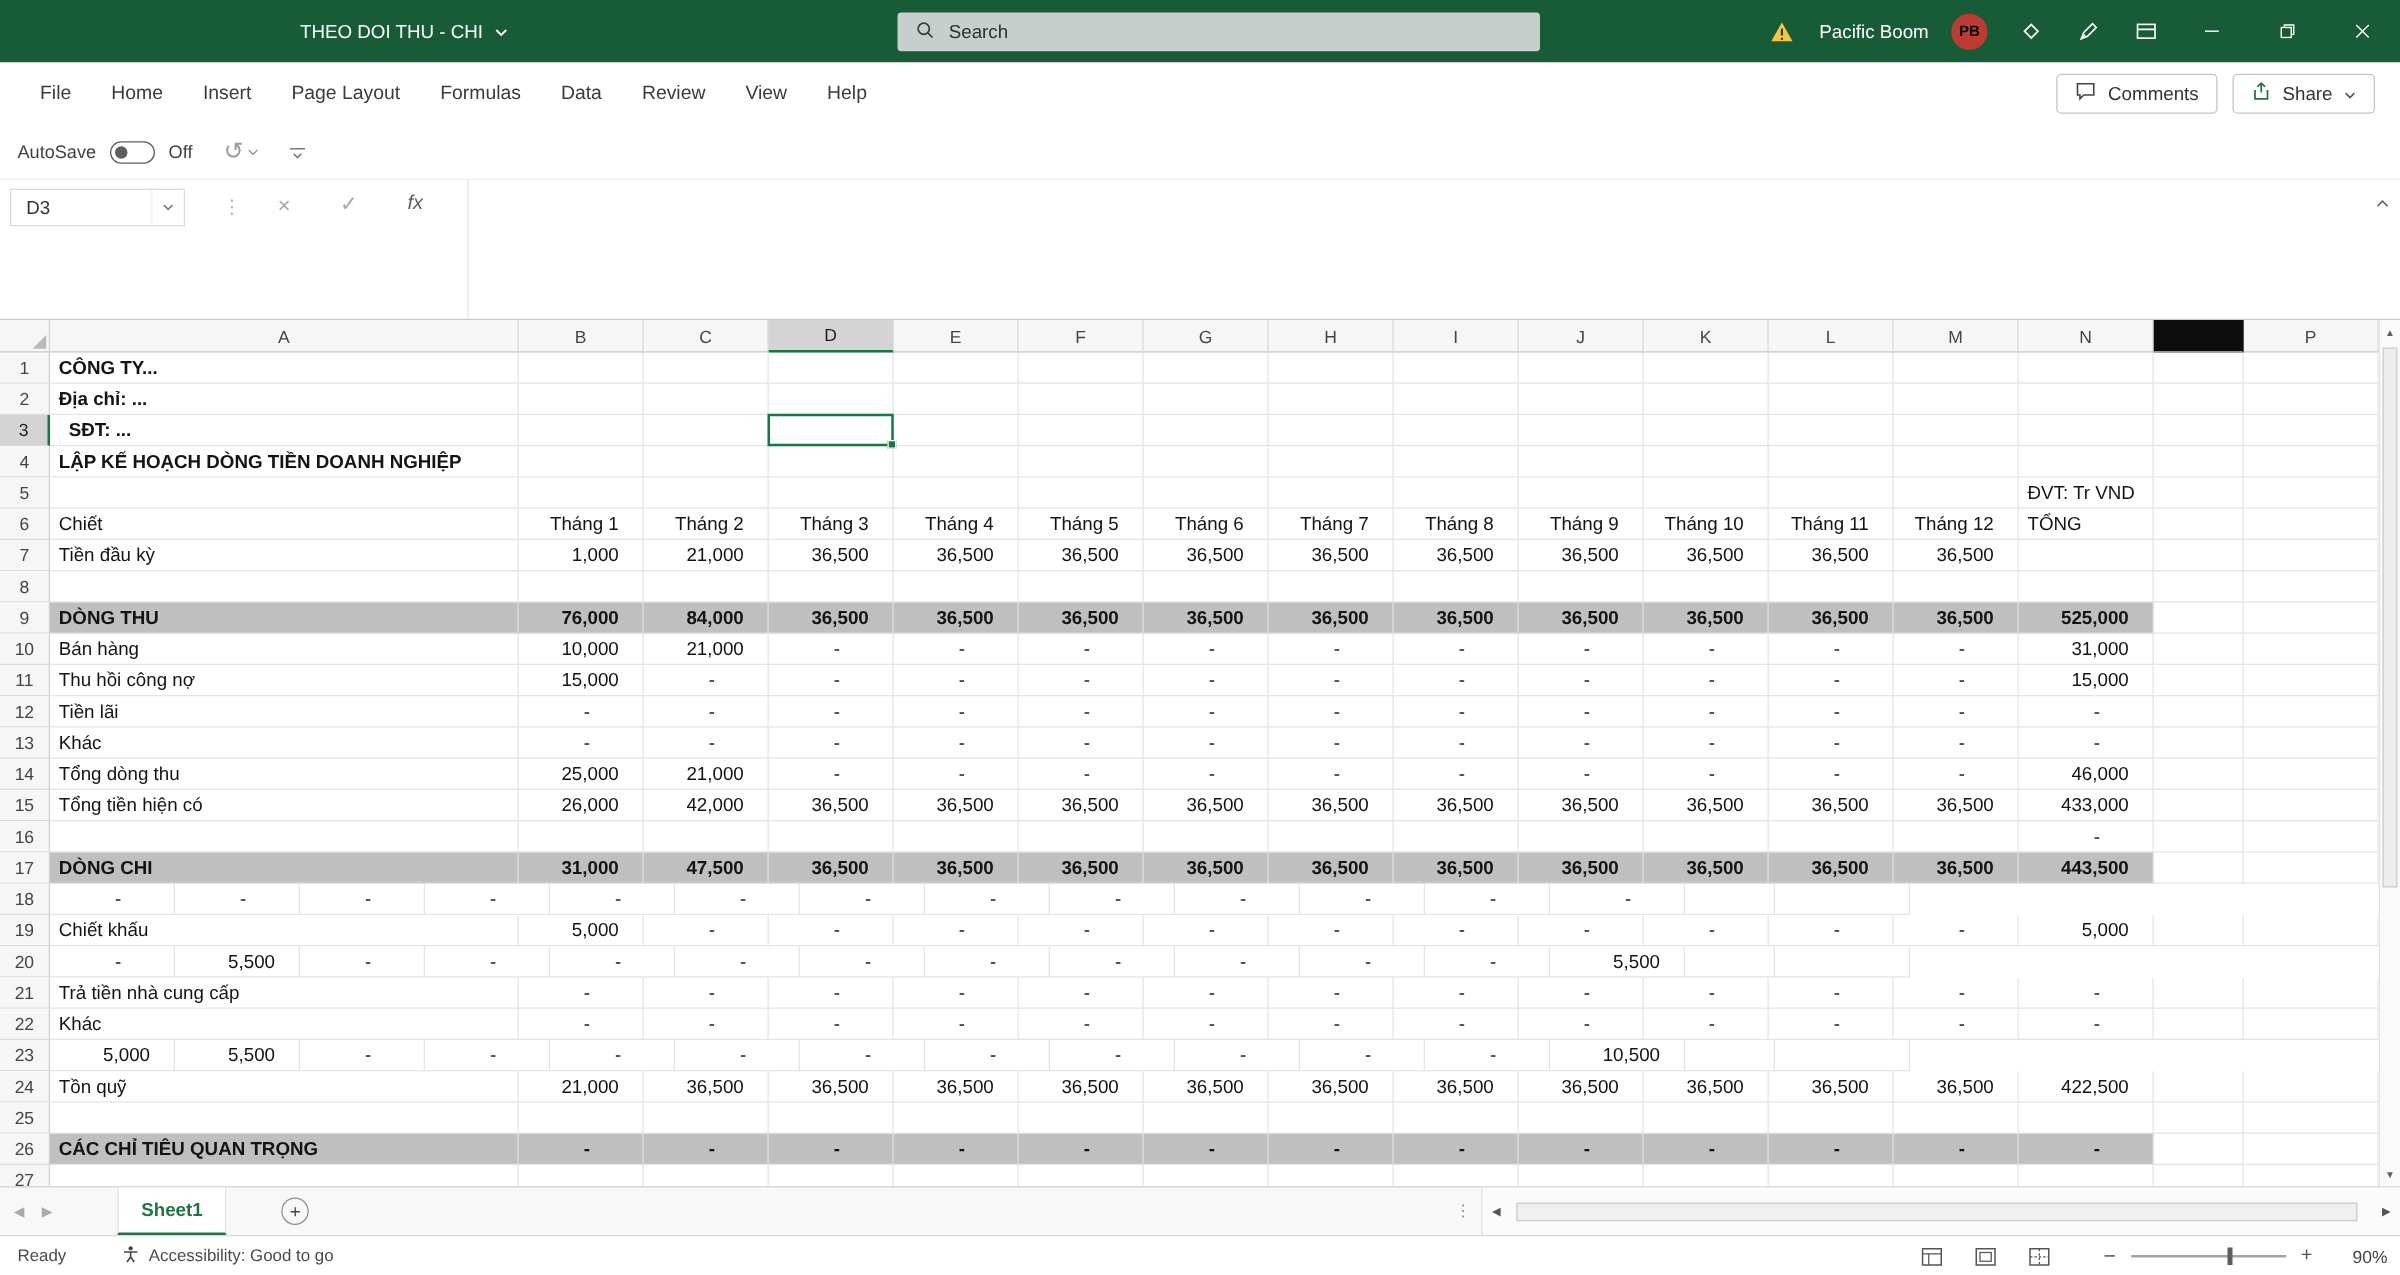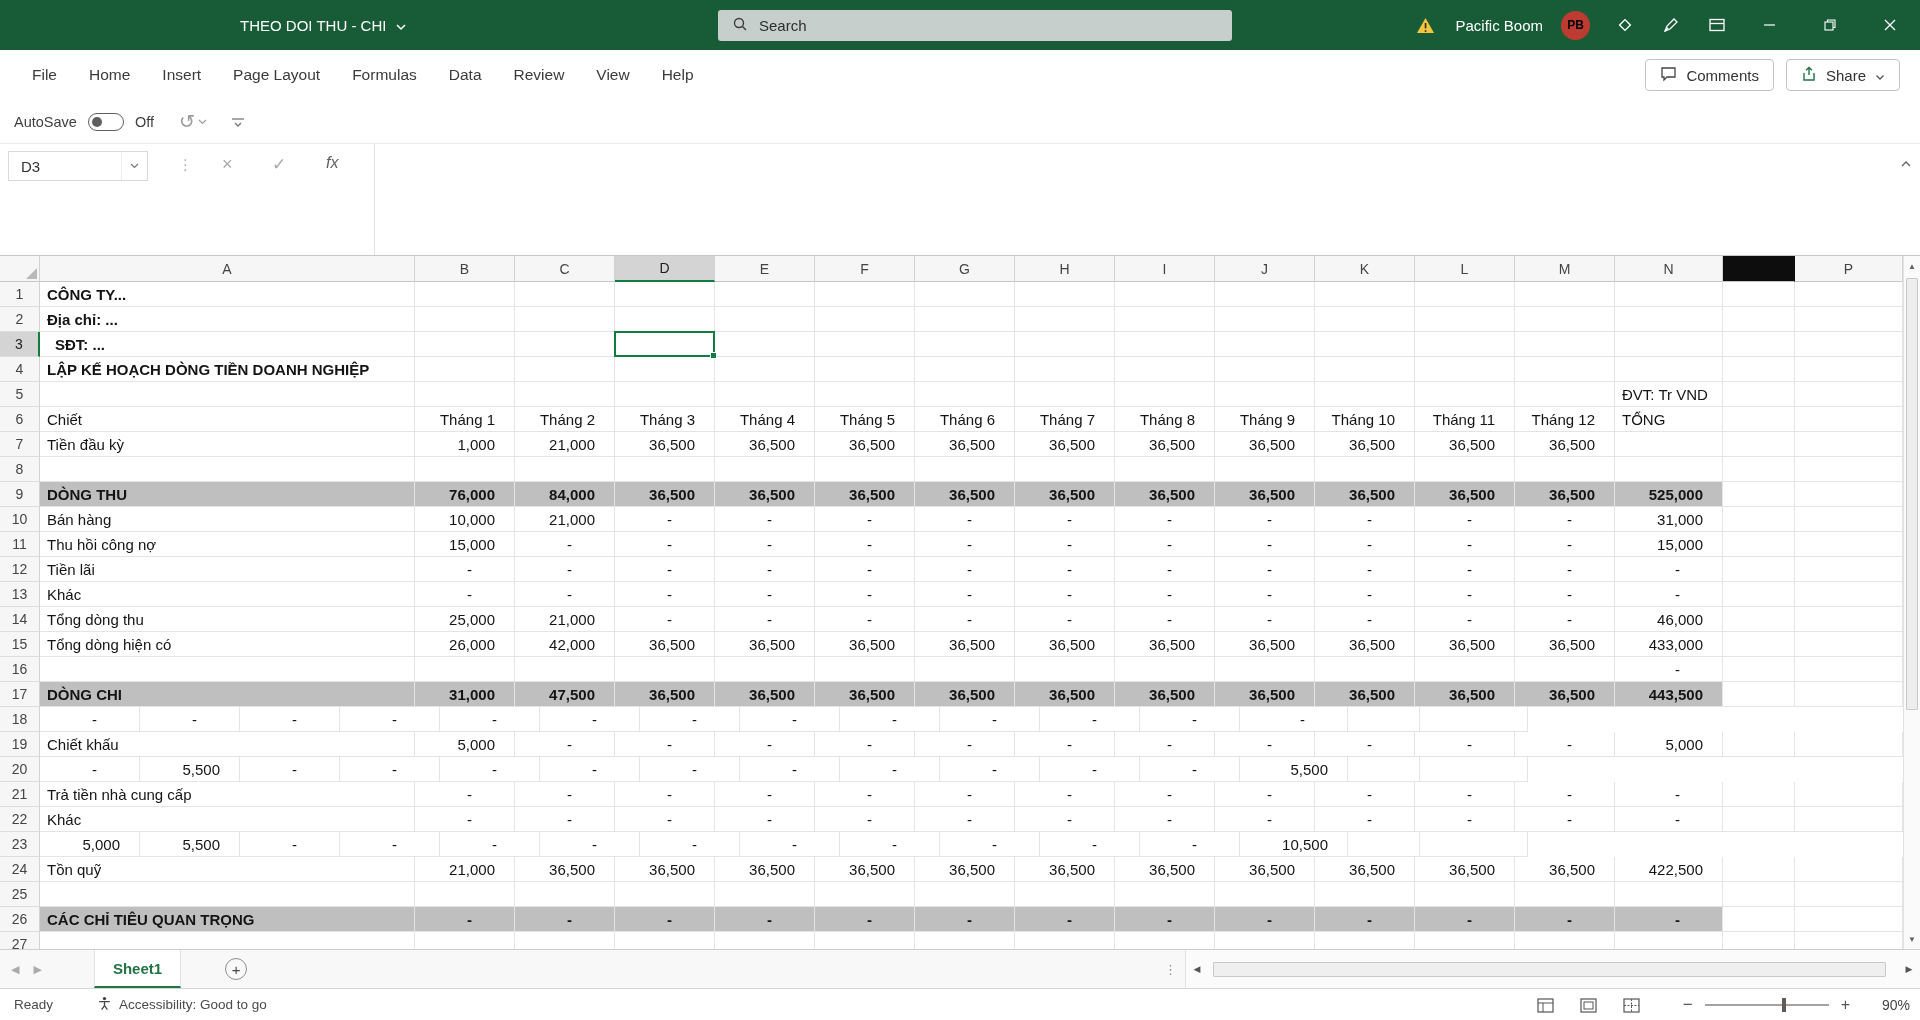--- a/index.html
+++ b/index.html
@@ -532,21 +532,21 @@
       <div class="cell dash" style="width: 100px;">-</div>
       <div class="cell dash" style="width: 100px;">-</div>
       <div class="cell dash" style="width: 100px;">-</div>
       <div class="cell dash" style="width: 100px;">-</div>
       <div class="cell num" style="width: 108px;">46,000</div>
       <div class="cell" style="width: 72px;"></div>
       <div class="cell" style="width: 108px;"></div>
     </div>
     <div class="grow">
       <div class="rnum">15</div>
-      <div class="cell left" style="width: 375px;">Tổng dòng hiện có</div>
+      <div class="cell left" style="width: 375px;">Tổng tiền hiện có</div>
       <div class="cell num" style="width: 100px;">26,000</div>
       <div class="cell num" style="width: 100px;">42,000</div>
       <div class="cell num" style="width: 100px;">36,500</div>
       <div class="cell num" style="width: 100px;">36,500</div>
       <div class="cell num" style="width: 100px;">36,500</div>
       <div class="cell num" style="width: 100px;">36,500</div>
       <div class="cell num" style="width: 100px;">36,500</div>
       <div class="cell num" style="width: 100px;">36,500</div>
       <div class="cell num" style="width: 100px;">36,500</div>
       <div class="cell num" style="width: 100px;">36,500</div>

